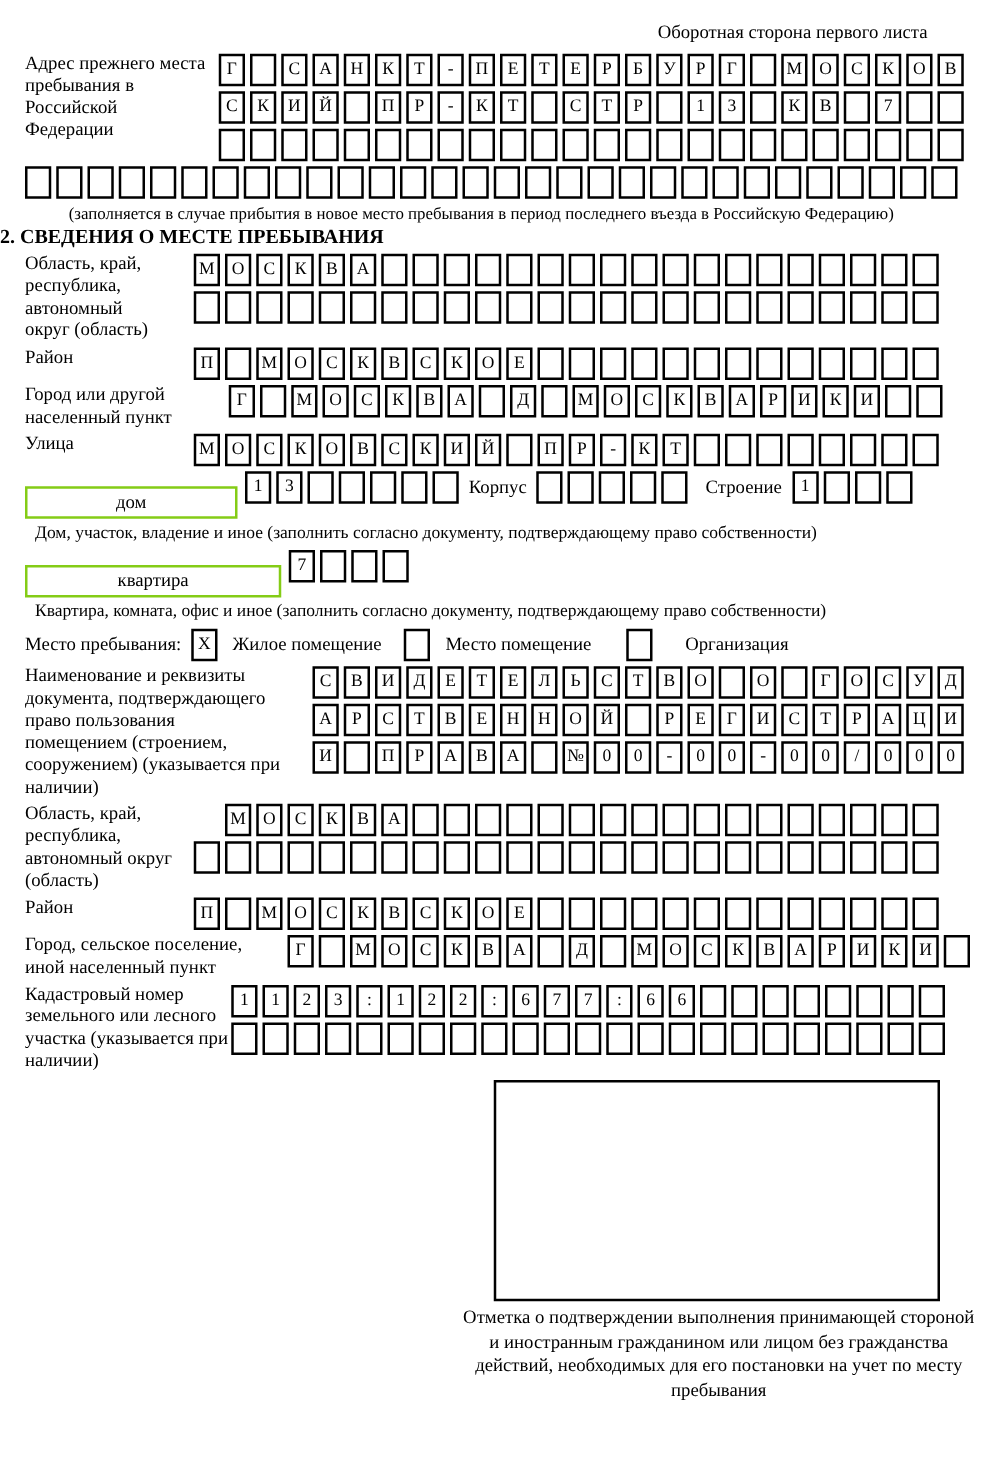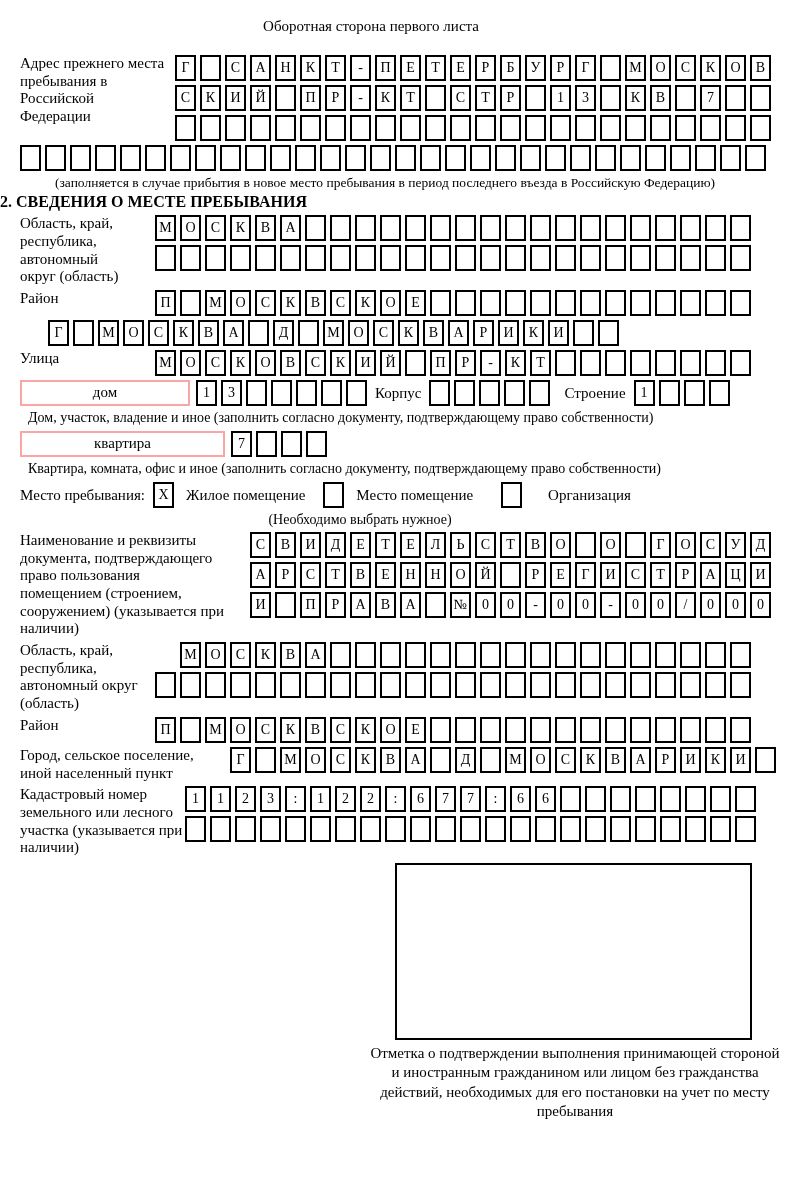--- a/index.html
+++ b/index.html
@@ -1,25 +1,25 @@
 <!DOCTYPE html>
 <html><head>
 <meta charset="utf-8">
 <style>
   html,body{margin:0;padding:0;background:#fff;color:#000;}
   body{width:800px;font-family:"Liberation Serif",serif;}
   .page{width:800px;min-height:1180px;box-sizing:border-box;padding:18px 0 10px 0;}
-  .hdr{text-align:center;padding-right:58px;font-size:15px;margin-bottom:20px;}
+  .hdr{text-align:right;padding-right:58px;font-size:15px;margin-bottom:8px;}
   .row{display:flex;align-items:flex-start;padding-left:20px;margin-bottom:4px;}
   .lbl{font-size:15px;line-height:1.18;flex-shrink:0;}
   .inline-lbl{font-size:15px;line-height:26px;flex-shrink:0;}
   .cells{display:flex;gap:4px;flex-shrink:0;}
   .cellcol{display:flex;flex-direction:column;gap:4px;}
   .cell{width:17px;height:22px;border:2px solid #000;font-size:14px;display:flex;align-items:center;justify-content:center;flex-shrink:0;background:#fff;}
-  .widebox{border:2px solid #fca5a5;height:22px;display:flex;align-items:center;justify-content:center;font-size:15px;flex-shrink:0;}
+  .widebox{border:2px solid #84cc16;height:22px;display:flex;align-items:center;justify-content:center;font-size:15px;flex-shrink:0;margin-top:12px;}
   .note{font-size:13.5px;line-height:1.2;}
   .center{text-align:center;}
   .w770{width:770px;}
   .title{font-weight:bold;font-size:16px;text-align:left;width:770px;margin:2px 0 4px 0;}
   .caption-left{padding-left:28px;font-size:14px;margin-bottom:5px;}
   .stay-note{width:720px;text-align:center;font-size:14px;margin-bottom:4px;}
   .fact-note{width:770px;text-align:center;font-size:14px;line-height:1.25;margin-bottom:6px;}
   .stampbox{margin-left:395px;margin-top:6px;width:353px;height:173px;border:2px solid #000;}
   .stampnote{margin-left:370px;width:410px;text-align:center;font-size:15px;line-height:1.3;margin-top:4px;}
 </style>
@@ -233,20 +233,21 @@
         <div class="cell"></div>
         <div class="cell"></div>
         <div class="cell"></div>
         <div class="cell"></div>
         <div class="cell"></div>
         <div class="cell"></div>
       </div>
   </div>
 
   <div class="row">
+    <div class="lbl" style="width:135px;">Город или другой населенный пункт</div>
     <div class="cells" style="margin-left:28px;">
         <div class="cell">Г</div>
         <div class="cell"></div>
         <div class="cell">М</div>
         <div class="cell">О</div>
         <div class="cell">С</div>
         <div class="cell">К</div>
         <div class="cell">В</div>
         <div class="cell">А</div>
         <div class="cell"></div>
@@ -339,21 +340,20 @@
 
   <div class="row">
     <span class="inline-lbl">Место пребывания:</span>
     <div class="cell" style="margin-left:8px;">X</div>
     <span class="inline-lbl" style="margin-left:12px;">Жилое помещение</span>
     <div class="cell" style="margin-left:18px;"></div>
     <span class="inline-lbl" style="margin-left:12px;">Место помещение</span>
     <div class="cell" style="margin-left:28px;"></div>
     <span class="inline-lbl" style="margin-left:26px;">Организация</span>
   </div>
-  <div class="stay-note">(Необходимо выбрать нужное)</div>
 
   <div class="row" style="margin-top:4px;">
     <div class="lbl" style="width:205px;margin-right:25px;">Наименование и реквизиты документа, подтверждающего право пользования помещением (строением, сооружением) (указывается при наличии)</div>
     <div class="cellcol">
       <div class="cells">
           <div class="cell">С</div>
           <div class="cell">В</div>
           <div class="cell">И</div>
           <div class="cell">Д</div>
           <div class="cell">Е</div>

